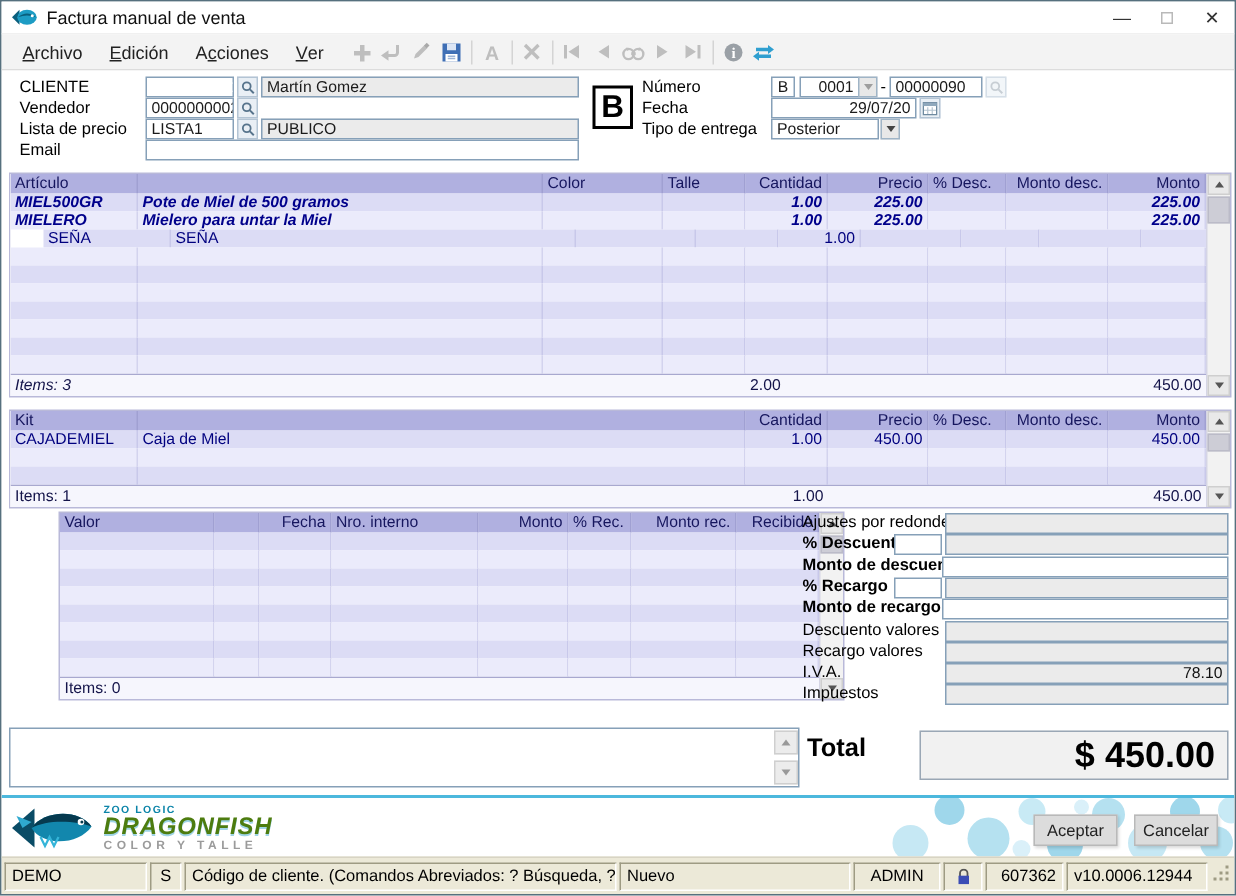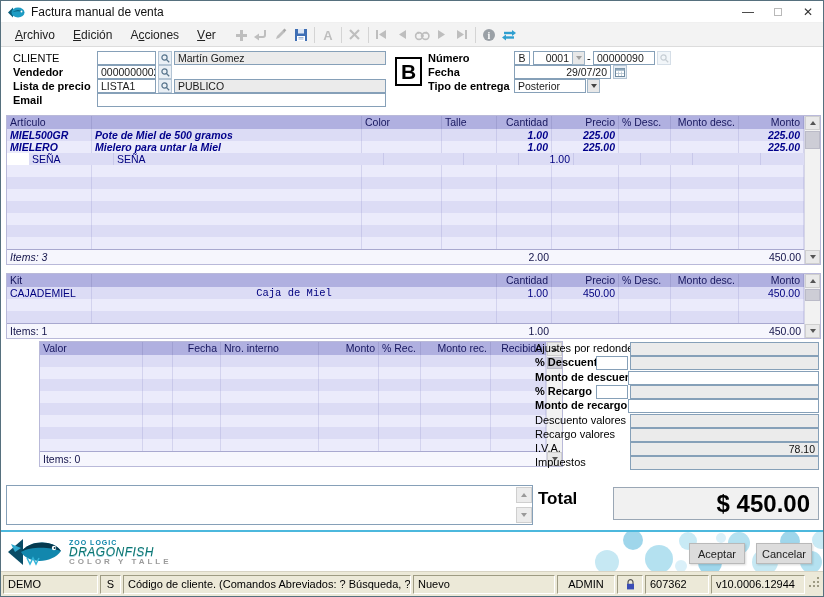--- a/index.html
+++ b/index.html
@@ -20,21 +20,21 @@
   .winbtn .sq{width:8px;height:8px;border:1px solid #b9b9b9;}
   
   .menubar{position:absolute;left:0;top:22px;right:0;height:24px;background:#f3f3f3;
     border-bottom:1px solid #dcdcdc;display:flex;align-items:center;font-size:12px;color:#222;}
   .menu-item{padding:0 9px;height:100%;display:flex;align-items:center;}
   .tb-sep{width:1px;height:16px;background:#d4d4d4;margin:0 3px;}
   .tb-icon{width:20px;height:20px;display:flex;align-items:center;justify-content:center;}
   
   .content{position:absolute;left:0;top:46px;width:822px;height:484px;background:#fff;}
   .lbl{position:absolute;font-size:11px;color:#000;height:13px;line-height:13px;}
-  .lbl.b{font-weight:bold;}
+  .lbl.b{font-weight:normal;}
   .fld{position:absolute;height:14px;border:1px solid #86a0b8;background:#ebebeb;
     font-size:10.5px;line-height:12px;padding:0 3px;color:#1a1a1a;overflow:hidden;white-space:nowrap;}
   .fld.white{background:#fff;}
   .fld.right{text-align:right;}
   .sel{background:#2f63c5;color:#fff;}
   .mini-btn{position:absolute;width:14px;height:14px;border:1px solid #b3c4d4;background:#e9eff5;
     display:flex;align-items:center;justify-content:center;}
   .mini-btn.dis{opacity:.55;}
   .combo-btn{position:absolute;width:13px;height:14px;border:1px solid #9fb4c6;background:#e8e8e8;
     display:flex;align-items:center;justify-content:center;}
@@ -74,21 +74,21 @@
   .total-label{position:absolute;left:537px;top:442px;font-size:17px;font-weight:bold;color:#000;}
   .total-field{position:absolute;left:612px;top:440px;width:206px;height:33px;border:1px solid #9aa7b5;
     background:#f1f1f1;font-size:24px;font-weight:bold;color:#000;text-align:right;line-height:31px;padding:0 8px;}
   
   .footer-band{position:absolute;left:0;bottom:25px;height:41px;width:822px;background:#fff;
     border-top:2px solid #4cb8dd;overflow:hidden;}
   .bubbles{position:absolute;right:0;top:0;height:41px;}
   .logo{position:absolute;left:6px;top:2px;display:flex;align-items:center;}
   .logo-text{margin-left:4px;line-height:1;}
   .brand-small{font-size:7px;font-weight:bold;color:#0b84a8;letter-spacing:1px;}
-  .brand{font-size:12px;font-weight:normal;font-style:italic;color:#0f766e;letter-spacing:.5px;
+  .brand{font-size:16px;font-weight:bold;font-style:italic;color:#4d7c0f;letter-spacing:.5px;
     text-shadow:0 1px 0 #9fd4e6;}
   .tagline{font-size:8px;font-weight:bold;color:#9b9b9b;letter-spacing:3px;}
   .fbtn{position:absolute;top:11px;width:56px;height:21px;background:#dcdcdc;border:1px solid #b9b9b9;
     font-size:11px;color:#222;display:flex;align-items:center;justify-content:center;box-shadow:1px 1px 2px rgba(0,0,0,.15);}
   
   .statusbar{position:absolute;left:0;bottom:0;width:822px;height:25px;background:#ece9d8;
     border-top:1px solid #d8d4c4;display:flex;align-items:center;padding:2px 2px;font-size:11px;color:#000;}
   .seg{height:19px;line-height:17px;border:1px solid;border-color:#9e9b83 #ffffff #ffffff #9e9b83;
     padding:0 4px;margin-right:2px;overflow:hidden;white-space:nowrap;background:#ece9d8;}
   .grip{width:14px;height:19px;position:relative;}
@@ -404,21 +404,21 @@
             <div class="gcell" style="text-align: right;"></div>
             <div class="gcell" style="text-align: right;"></div>
             <div class="gcell" style="text-align: left;"></div>
             <div class="gcell" style="text-align: right;"></div>
             <div class="gcell" style="text-align: right;"></div>
           </div>
           <div class="gfoot">
             <div class="gcell" style="width: 355px; font-style: italic;">Items: 3</div>
             <div class="gcell" style="width: 80px; text-align: left;"></div>
             <div class="gcell" style="width: 55px; text-align: left;"></div>
-            <div class="gcell" style="width: 55px; text-align: right;">2.00</div>
+            <div class="gcell" style="width: 55px; text-align: left;">2.00</div>
             <div class="gcell" style="width: 67px; text-align: right;"></div>
             <div class="gcell" style="width: 52px; text-align: left;"></div>
             <div class="gcell" style="width: 68px; text-align: right;"></div>
             <div class="gcell" style="width: 65px; text-align: right;">450.00</div>
           </div>
         </div>
       <div class="vscroll">
         <div class="sbtn top">
             <span class="tri-up"></span>
           </div>
@@ -435,21 +435,21 @@
             <div class="gcell" style="text-align: left;">Kit</div>
             <div class="gcell" style="text-align: left;"></div>
             <div class="gcell" style="text-align: right;">Cantidad</div>
             <div class="gcell" style="text-align: right;">Precio</div>
             <div class="gcell" style="text-align: left;">% Desc.</div>
             <div class="gcell" style="text-align: right;">Monto desc.</div>
             <div class="gcell" style="text-align: right;">Monto</div>
           </div>
           <div class="grow gdata alt0" style="grid-template-columns: 85px 405px 55px 67px 52px 68px 65px;">
             <div class="gcell" style="text-align: left;">CAJADEMIEL</div>
-            <div class="gcell" style="text-align: center; font-family: Liberation Mono, monospace;">Caja de Miel</div>
+            <div class="gcell" style="text-align: left;">Caja de Miel</div>
             <div class="gcell" style="text-align: right;">1.00</div>
             <div class="gcell" style="text-align: right;">450.00</div>
             <div class="gcell" style="text-align: left;"></div>
             <div class="gcell" style="text-align: right;"></div>
             <div class="gcell" style="text-align: right;">450.00</div>
           </div>
           <div class="grow gdata alt1" style="grid-template-columns: 85px 405px 55px 67px 52px 68px 65px;">
             <div class="gcell" style="text-align: left;"></div>
             <div class="gcell" style="text-align: left;"></div>
             <div class="gcell" style="text-align: right;"></div>
@@ -690,19 +690,19 @@
     <div class="seg" style="width:21px;text-align:center;">S</div>
     <div class="seg" style="width:288px;">Código de cliente. (Comandos Abreviados: ? Búsqueda, ?? Búsqueda avanzada, + Alta registro, F4 Búsqueda es</div>
     <div class="seg" style="flex:1;">Nuevo</div>
     <div class="seg" style="width:58px;text-align:center;">ADMIN</div>
     <div class="seg" style="width:26px;display:flex;align-items:center;justify-content:center;">
       <svg width="9" height="11" viewBox="0 0 9 11">
           <path d="M2 5 V3.2 a2.5 2.5 0 0 1 5 0 V5" fill="none" stroke="#555" stroke-width="1.2"></path>
           <rect x="1" y="4.8" width="7" height="5.6" fill="#3b4db5"></rect>
         </svg>
     </div>
-    <div class="seg" style="width:64px;text-align:left;">607362</div>
+    <div class="seg" style="width:52px;text-align:right;">607362</div>
     <div class="seg" style="width:94px;">v10.0006.12944</div>
     <div class="grip">
         <i></i>
       </div>
   </div>
 </div>
 
 </body></html>

